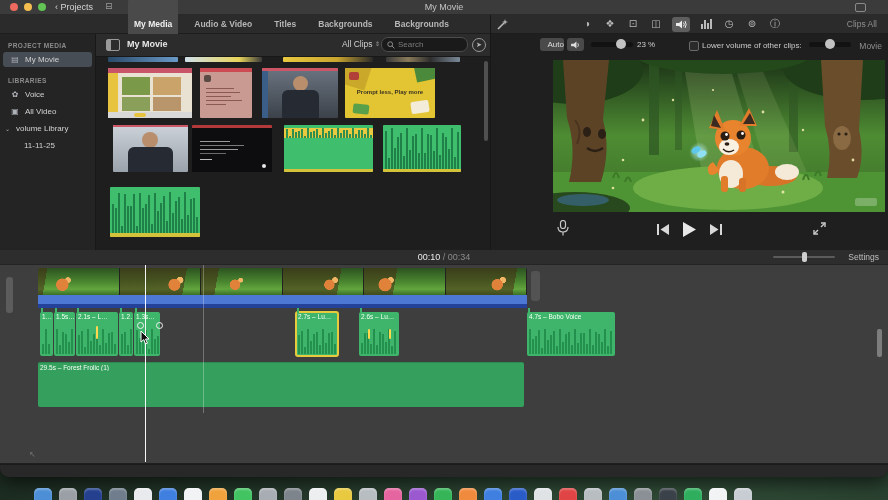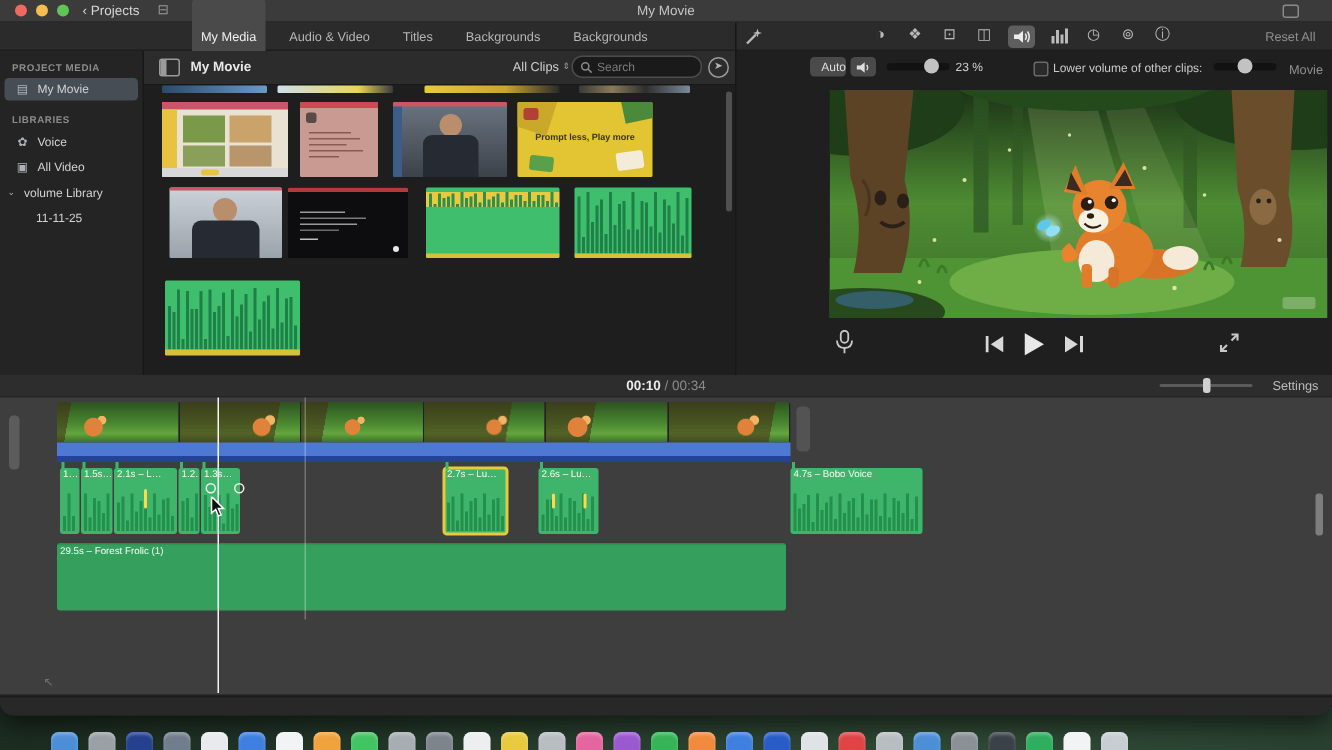--- a/index.html
+++ b/index.html
@@ -19,21 +19,21 @@
   .light.red{left:10px;background:#ee6a5f;}
   .light.yellow{left:24px;background:#f5bd4f;}
   .light.green{left:38px;background:#61c454;}
   .back-btn{position:absolute;left:55px;top:2px;font-size:9px;color:#d6d6d6;}
   .tb-icon{position:absolute;top:1px;font-size:9px;color:#9a9a9a;}
   .win-title{position:absolute;left:0;right:0;top:2px;text-align:center;font-size:9px;color:#c4c4c4;}
   .tb-widget{position:absolute;right:22px;top:3px;width:9px;height:7px;border:1px solid #8a8a8a;border-radius:2px;}
   
   .chrome-row{position:absolute;left:0;top:15px;width:888px;height:18px;background:#2b2b2b;border-bottom:1px solid #1d1d1d;}
   .tabs{position:absolute;left:128px;top:0;height:18px;display:flex;align-items:center;gap:10px;}
-  .tab{font-size:8.5px;color:#b6b6b6;padding:20px 6px;border-radius:3px;white-space:nowrap;}
+  .tab{font-size:8.5px;color:#b6b6b6;padding:20px 6px;border-radius:3px;white-space:nowrap;font-weight:bold;}
   .tab.selected{background:#4a4a4a;color:#f0f0f0;}
   .chrome-div{position:absolute;left:490px;top:0;bottom:-217px;width:1px;background:#171717;}
   .wand{position:absolute;left:496px;top:3px;width:13px;height:13px;}
   .adjust-icons{position:absolute;left:580px;top:0;height:18px;display:flex;align-items:center;gap:9px;}
   .adj{font-size:10px;color:#b9b9b9;width:14px;text-align:center;line-height:14px;}
   .adj-speaker{width:18px;height:15px;background:#5e5e5e;border-radius:3px;display:flex;align-items:center;justify-content:center;}
   .adj-eq{display:flex;align-items:flex-end;gap:1px;height:10px;width:14px;justify-content:center;}
   .adj-eq i{width:2px;background:#b9b9b9;display:block;}
   .reset-all{position:absolute;right:11px;top:4px;font-size:8.5px;color:#8f8f8f;}
   
@@ -73,21 +73,21 @@
   .vol-pct{position:absolute;left:146px;top:6px;font-size:8px;color:#cfcfcf;}
   .chkbox{position:absolute;left:198px;top:7px;width:8px;height:8px;border:1px solid #6a6a6a;border-radius:2px;background:#2a2a2a;}
   .lower-label{position:absolute;left:211px;top:7px;font-size:8px;color:#c9c9c9;}
   .reset-link{position:absolute;right:6px;top:7px;font-size:8.5px;color:#8f8f8f;}
   .video{position:absolute;left:62px;top:26px;width:332px;height:152px;background:#000;}
   .player-controls{position:absolute;left:0;top:182px;width:397px;height:30px;}
   .pc-center{position:absolute;left:0;right:0;top:6px;display:flex;justify-content:center;align-items:center;gap:14px;}
   
   .tl-header{position:absolute;left:0;top:250px;width:888px;height:14px;background:#2d2d2d;border-bottom:1px solid #242424;}
   .tl-time{position:absolute;left:0;right:0;top:2px;text-align:center;font-size:9px;color:#8b8b8b;}
-  .tl-time b{color:#ececec;font-weight:bold;}
+  .tl-time b{color:#ececec;font-weight:normal;}
   .zoom-track{position:absolute;right:53px;top:6px;width:62px;height:2px;background:#5b5b5b;border-radius:1px;}
   .zoom-thumb{position:absolute;left:29px;top:-4px;width:5px;height:10px;border-radius:2px;background:#cfcfcf;}
   .settings-label{position:absolute;right:9px;top:2px;font-size:8.5px;color:#bdbdbd;}
   
   .timeline{position:absolute;left:0;top:265px;width:888px;height:198px;background:#3e3e3e;}
   .tl-left-handle{position:absolute;left:6px;top:12px;width:7px;height:36px;background:#5c5c5c;border-radius:3px;}
   .film{position:absolute;left:38px;top:3px;width:489px;height:27px;display:flex;border-radius:2px 2px 0 0;overflow:hidden;}
   .film-frame{height:27px;border-right:1px solid #222;flex:1;}
   .audio-strip{position:absolute;left:38px;top:30px;width:489px;height:13px;background:linear-gradient(180deg,#4d78d4 0 68%,#24429a 68% 100%);}
   .tl-end-handle{position:absolute;left:531px;top:6px;width:9px;height:30px;background:#535353;border-radius:3px;}
@@ -160,21 +160,21 @@
           <i style="height:6px"></i>
           <i style="height:10px"></i>
       </span>
       <span style="display:flex;gap:9px;align-items:center;">
 
       <span class="adj">◷</span>
           <span class="adj">⊚</span>
           <span class="adj">ⓘ</span>
         </span>
     </div>
-    <span class="reset-all">Reset All</span>
+    <span class="reset-all">Clips All</span>
   </div>
 
   <div class="main">
 
     <aside class="sidebar">
       <div class="sb-header">PROJECT MEDIA</div>
       <div class="sb-item selected">
         <span class="sb-ico">▤</span>
         <span>My Movie</span>
       </div>

